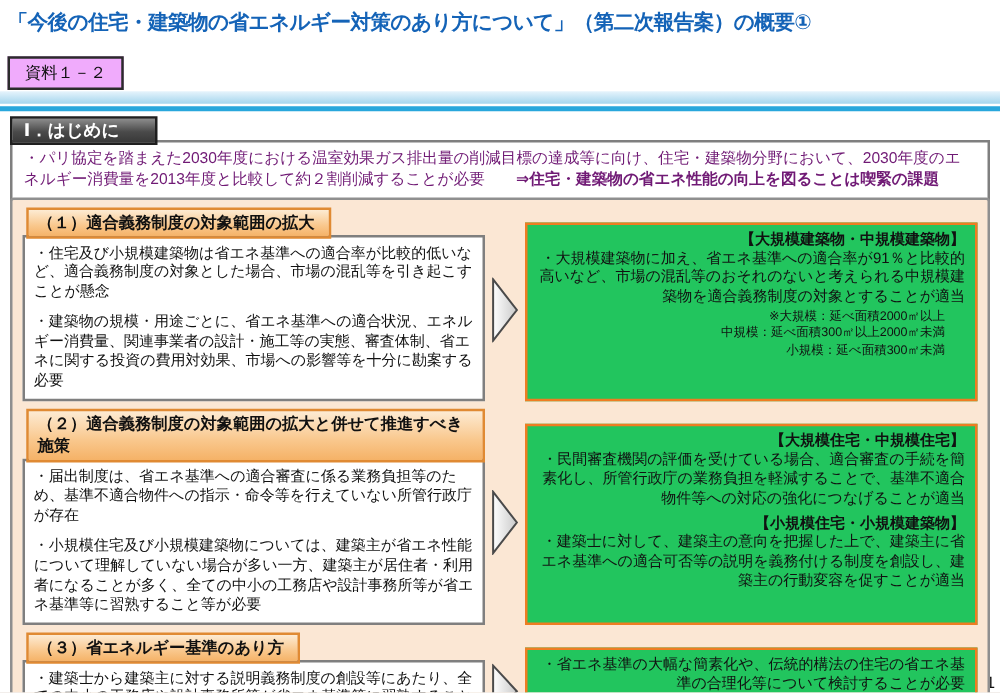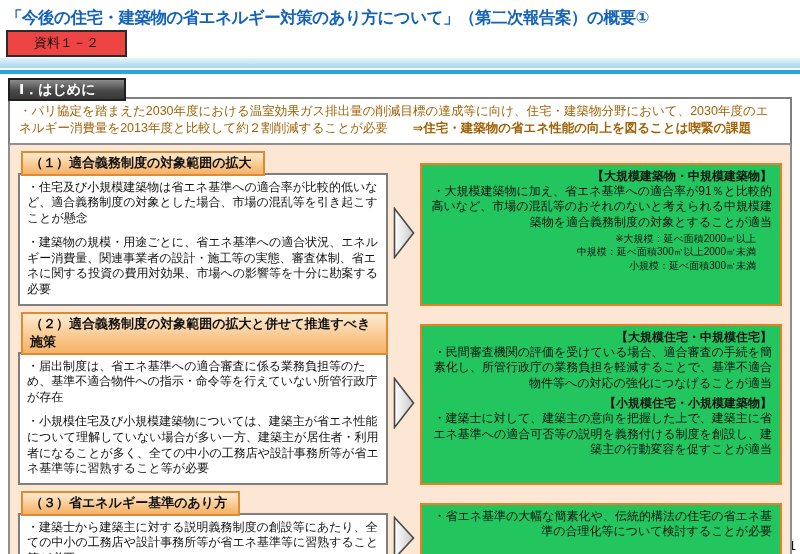--- a/index.html
+++ b/index.html
@@ -2,30 +2,30 @@
 <html><head>
 <meta charset="utf-8">
 <style>
   * { margin:0; padding:0; box-sizing:border-box; }
   html,body { background:#e9e9e9; }
   body { font-family:"Liberation Sans","DejaVu Sans",sans-serif; }
   .page { width:800px; height:554px; background:#ffffff; position:relative; overflow:hidden; margin:0 auto; }
 
   .header-row { display:flex; align-items:flex-start; justify-content:space-between; padding:5px 12px 0 6px;flex-direction:column; }
   .title { font-size:16.5px; font-weight:bold; color:#1463B7; letter-spacing:-0.5px; padding-top:2px; }
-  .doc-ref { border:2px solid #2b2b2b; background:#ef4444; color:#111; font-size:13px; padding:2px 26px 3px; white-space:nowrap; margin-top:1px; }
+  .doc-ref { border:2px solid #2b2b2b; background:#f0abfc; color:#111; font-size:13px; padding:2px 12px 3px; white-space:nowrap; margin-top:16px; }
 
   .band { height:10px; background:linear-gradient(to bottom,#E6F4FC 0%,#C2E3F4 55%,#A6D6ED 100%); margin-top:1px; }
   .band-line { height:4px; background:#29A7DC; margin-top:2px; }
 
   .sec1 { margin:4px 8px 0; }
   .tab1 { display:inline-block; position:relative; z-index:2; background:linear-gradient(to bottom,#8C8C8C 0%,#4A4A4A 55%,#383838 100%);
           color:#fff; font-weight:bold; font-size:14px; padding:1px 28px 0 9px; border:2px solid #1f1f1f; }
   .box1 { border:2px solid #7f7f7f; background:#fff; padding:4px 9px 6px; font-size:12.5px; line-height:1.38;
-          margin-top:-4px; position:relative; z-index:1; color:#a16207; }
+          margin-top:-4px; position:relative; z-index:1; color:#701a75; }
   .emph { font-weight:bold; }
 
   .tab2 { display:inline-block; position:relative; z-index:2; margin:7px 0 0 8px;
           background:linear-gradient(to bottom,#F5A055 0%,#E8761B 50%,#DD680A 100%);
           color:#fff; font-weight:bold; font-size:14px; padding:2px 14px 3px 10px; border-radius:2px 2px 0 0; }
   .container2 { position:relative; z-index:1; margin:-3px 8px 0; border:2px solid #8f8f8f; border-radius:3px;
                 background:#FBE7D4; padding:6px 8px 7px; }
 
   .row { display:flex; align-items:stretch; margin-bottom:6px; }
   .row:last-child { margin-bottom:0; }

